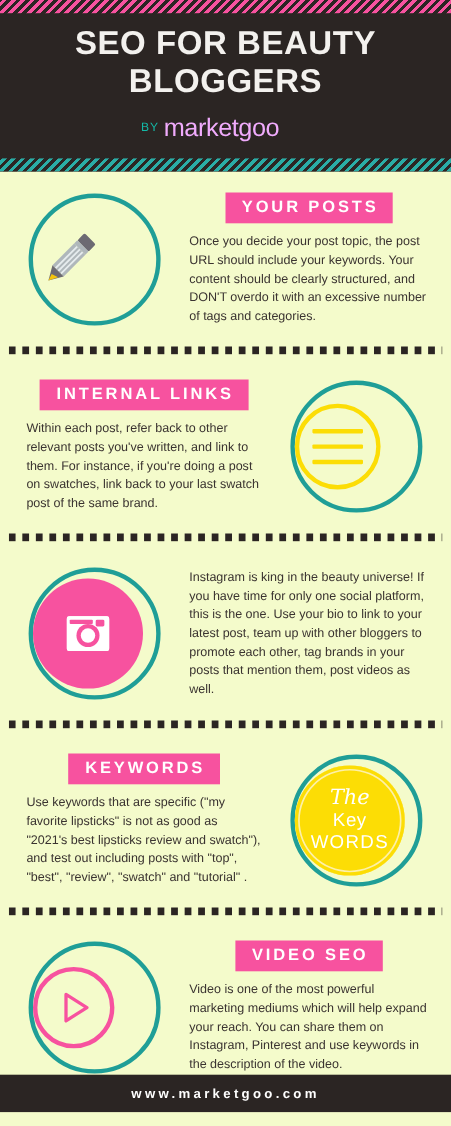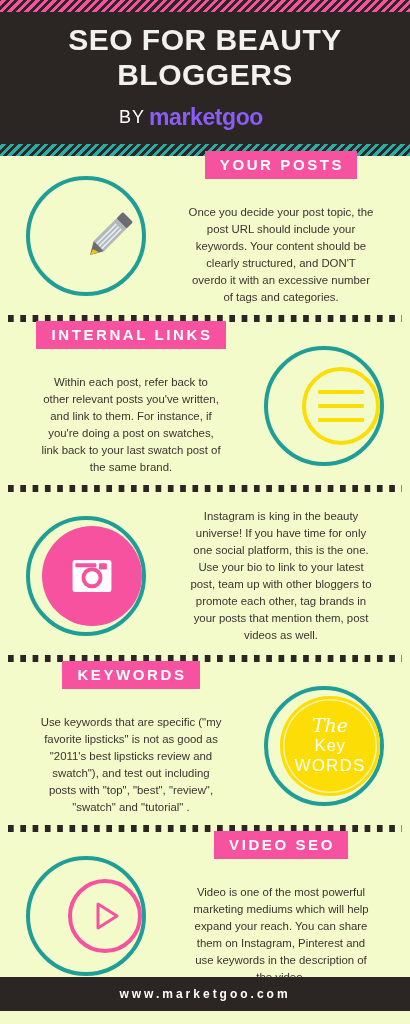--- a/index.html
+++ b/index.html
@@ -69,30 +69,30 @@
     position: absolute;
     top: 103px;
     left: 0;
     width: 410px;
     text-align: center;
     padding-right: 28px;
     box-sizing: border-box;
     line-height: 26px;
   }
   .byline .by {
-    color: #ffffff;
-    font-size: 18px;
+    color: #14b8a6;
+    font-size: 11px;
     letter-spacing: 1px;
     vertical-align: middle;
     margin-top: 10px;
   }
   .byline .brand {
-    color: #8b5cf6;
+    color: #f0abfc;
     font-size: 23px;
-    font-weight: bold;
+    font-weight: normal;
     letter-spacing: -0.4px;
     vertical-align: middle;
     margin-left: 4px;
   }
 
   
   .section {
     position: relative;
     width: 410px;
     height: 170px;
@@ -136,22 +136,22 @@
     margin-bottom: 9px;
     line-height: 16px;
   }
   .badge-row {
     text-align: center;
   }
   .body-text {
     color: #3A3330;
     font-size: 11.4px;
     line-height: 17px;
-    text-align: center;
-    margin: 16px;
+    text-align: left;
+    margin: 0;
   }
 
   
   .divider {
     position: absolute;
     bottom: 4px;
     left: 8px;
     width: 394px;
     height: 7px;
     background-image: linear-gradient(
@@ -161,21 +161,21 @@
     background-repeat: repeat-x;
   }
 
   
   .ring {
     position: relative;
     box-sizing: border-box;
     border-radius: 50%;
     display: flex;
     align-items: center;
-    justify-content: flex-end;
+    justify-content: flex-start;
   }
   .ring-teal {
     width: 120px;
     height: 120px;
     border: 4px solid #1F9E97;
   }
   
   .pencil {
     width: 66px;
     height: 66px;
@@ -369,21 +369,21 @@
             <div class="kw-the">The</div>
             <div class="kw-key">Key</div>
             <div class="kw-words">WORDS</div>
           </div>
         </div>
       </div>
       <div class="text-col">
         <div class="badge-row">
           <span class="badge">KEYWORDS</span>
         </div>
-        <p class="body-text">Use keywords that are specific ("my favorite lipsticks" is not as good as "2011's best lipsticks review and swatch"), and test out including posts with "top", "best", "review", "swatch" and "tutorial"
+        <p class="body-text">Use keywords that are specific ("my favorite lipsticks" is not as good as "2021's best lipsticks review and swatch"), and test out including posts with "top", "best", "review", "swatch" and "tutorial"
 .</p>
       </div>
     </div>
     <div class="divider"></div>
   </div>
 
   <div class="section">
     <div class="section-inner">
       <div class="icon-col">
         <div class="ring ring-teal">

